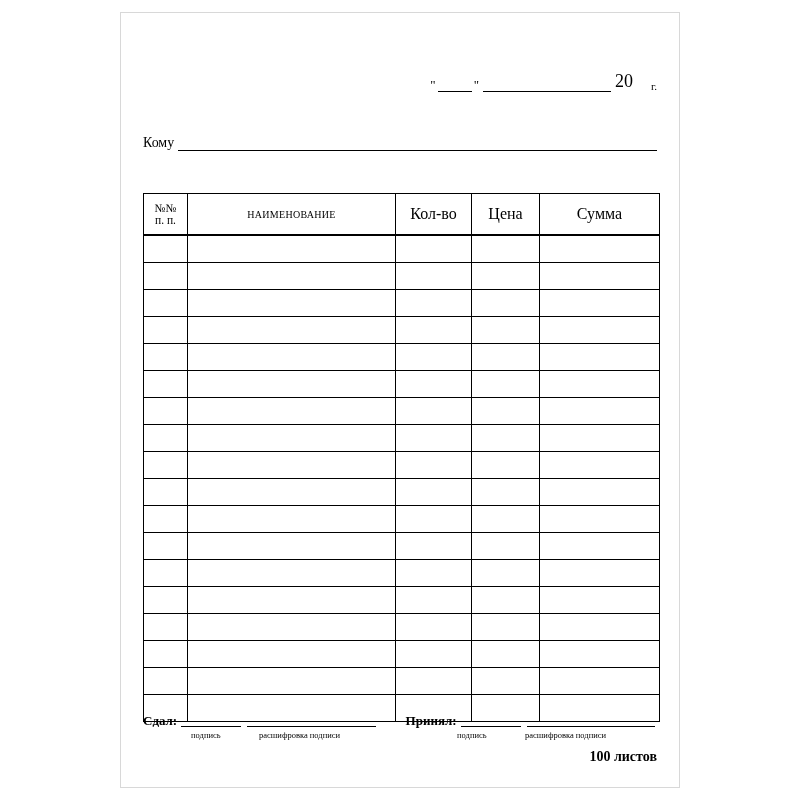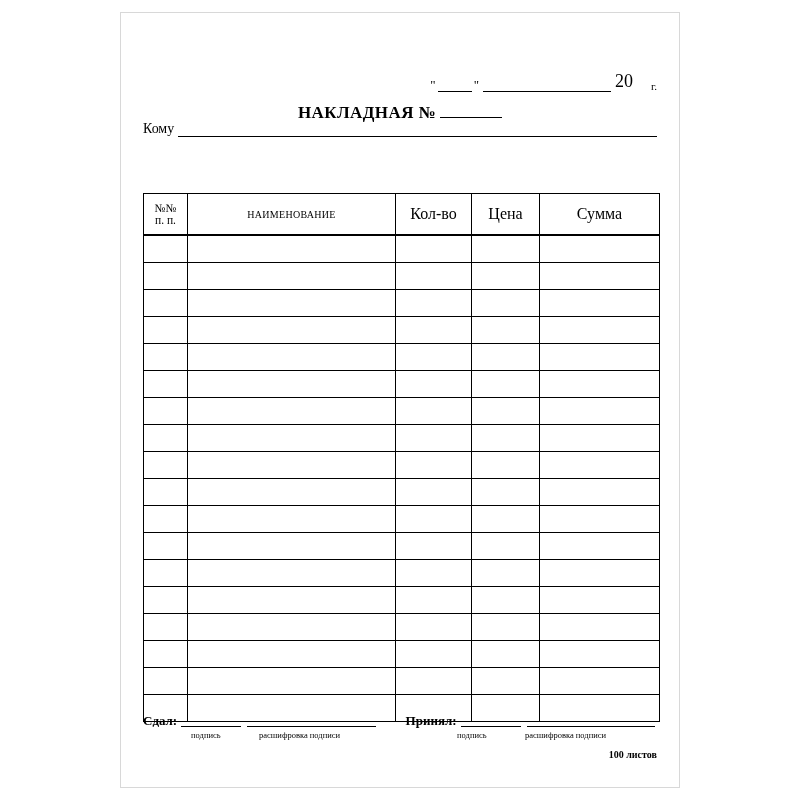--- a/index.html
+++ b/index.html
@@ -78,21 +78,21 @@
     display: flex;
     align-items: flex-end;
     font-size: 14px;
   }
   .field .lbl { padding-right: 4px; line-height: 1.05; }
   .field .fill {
     flex: 1;
     border-bottom: 1px solid #000;
     height: 13px;
   }
-  .field-komu { top: 109px; }
+  .field-komu { top: 123px; }
   .field-otkogo { top: 152px; }
 
   
   .table {
     position: absolute;
     left: 22px;
     top: 180px;
     width: 516px;
     border-collapse: collapse;
     table-layout: fixed;
@@ -151,42 +151,39 @@
   .cap { text-align: left; }
   .cap-sign1 { width: 62px; margin-left: 48px; }
   .cap-dec1  { width: 132px; margin-left: 6px; }
   .cap-sign2 { width: 62px; margin-left: 66px; }
   .cap-dec2  { width: 132px; margin-left: 6px; }
 
   .sheets {
     position: absolute;
     right: 22px;
     top: 736px;
-    font-size: 10px;
+    font-size: 14px;
     font-weight: bold;
     text-align: right;
   }
 </style>
 </head>
 <body>
 
 <div class="page">
 
   <div class="date-row">
     <span class="q">"</span>
     <span class="rule rule-day"></span>
     <span class="q">"</span>
     <span class="rule rule-month"></span>
     <span class="year">20</span>
     <span class="g">г.</span>
   </div>
 
-  <div class="title">
-    <span>НАКЛАДНАЯ №</span><span class="num-rule"></span>
-  </div>
 
   <div class="field field-komu">
     <span class="lbl">Кому</span>
     <span class="fill"></span>
   </div>
 
 
   <table class="table">
     <colgroup>
       <col class="col-w-num">

